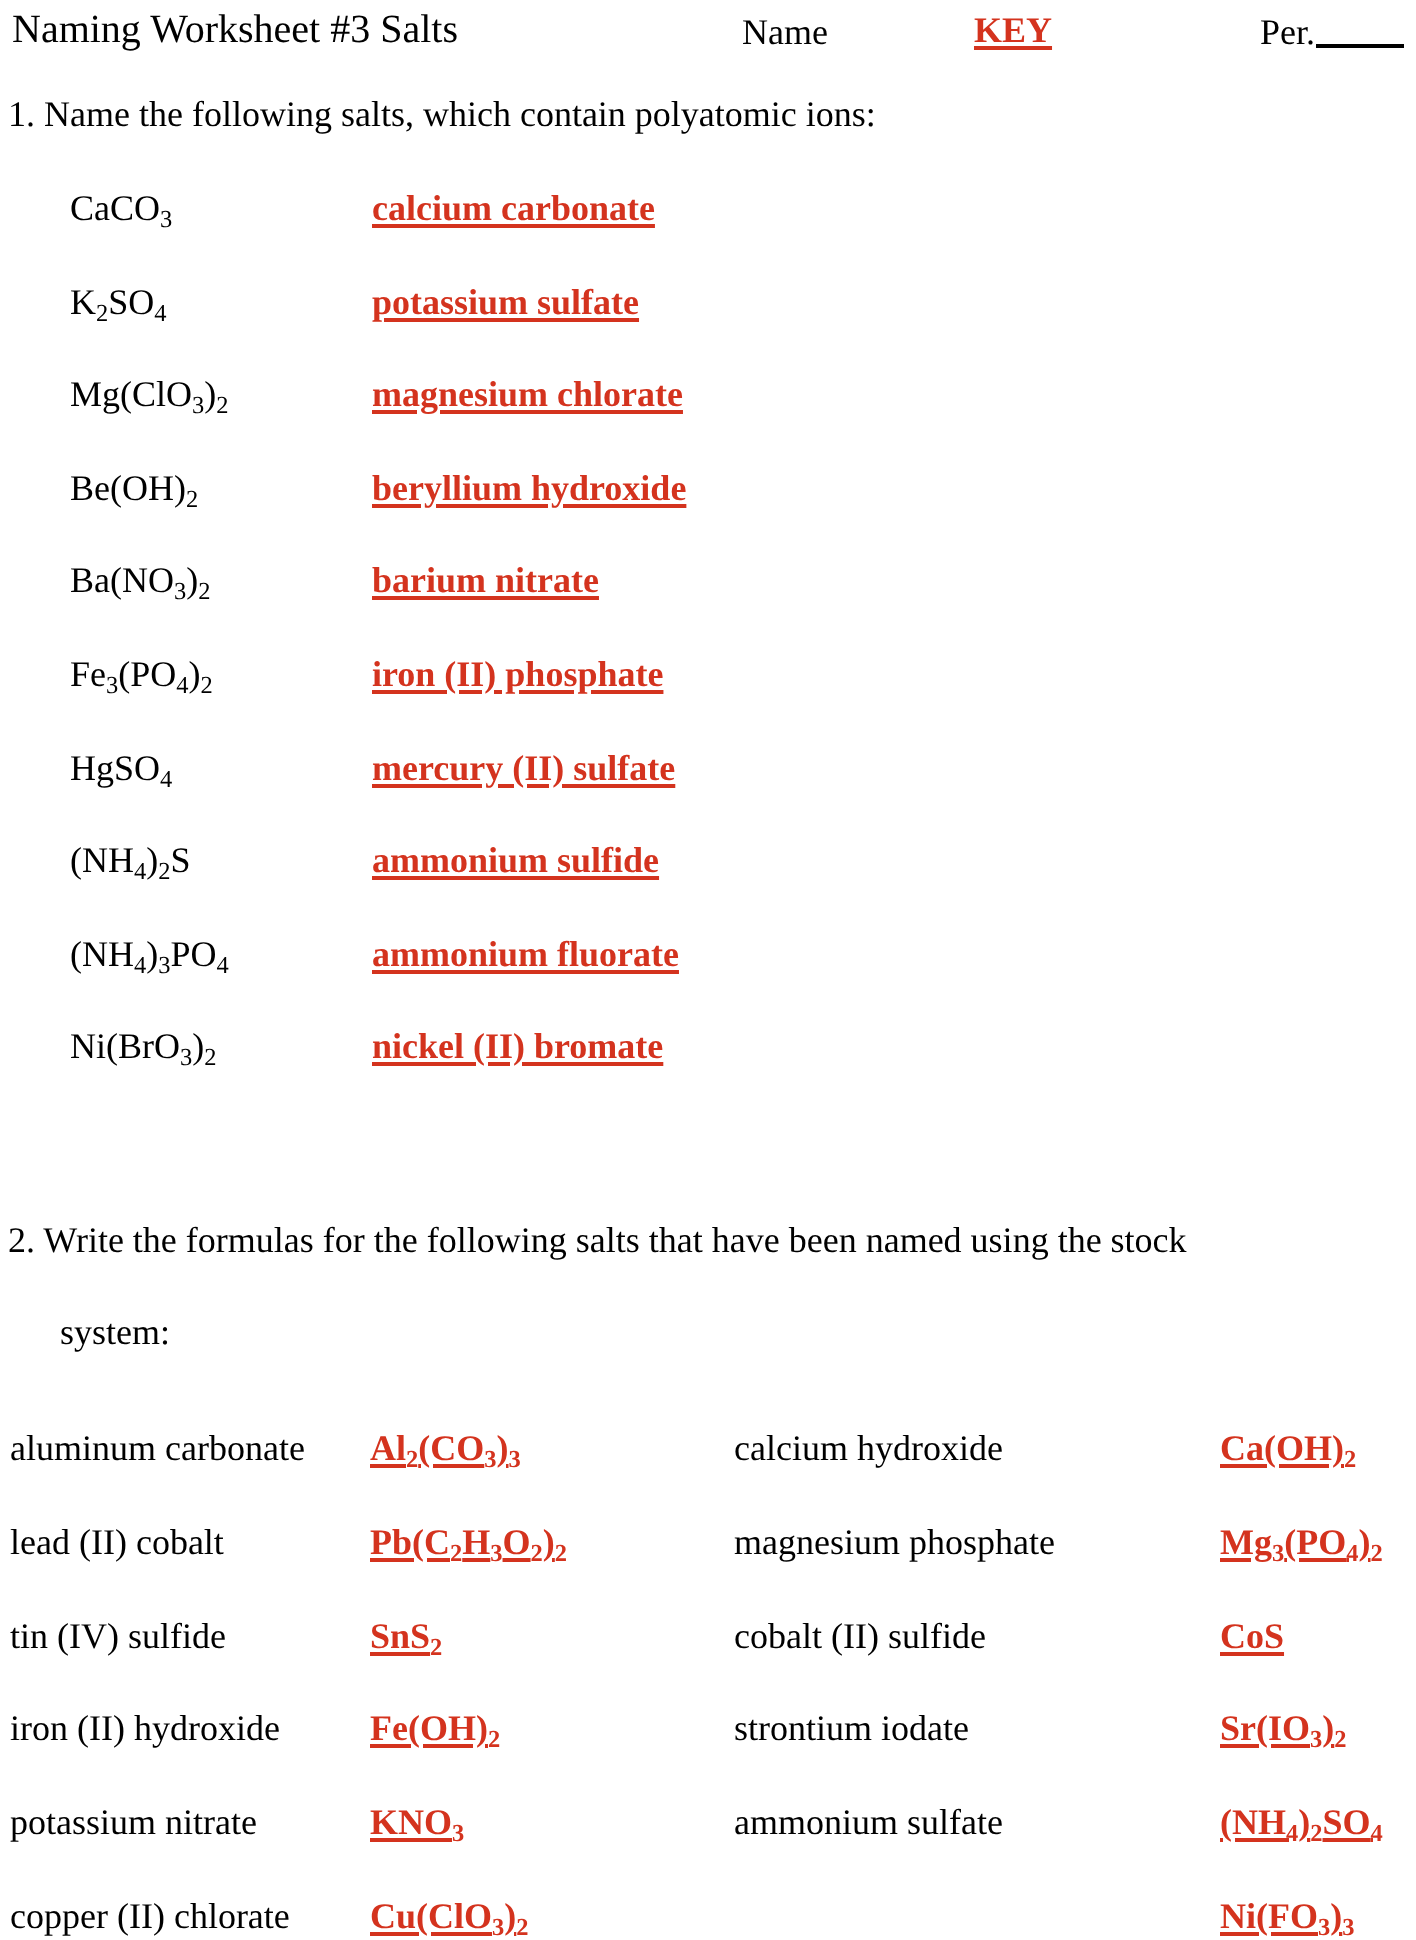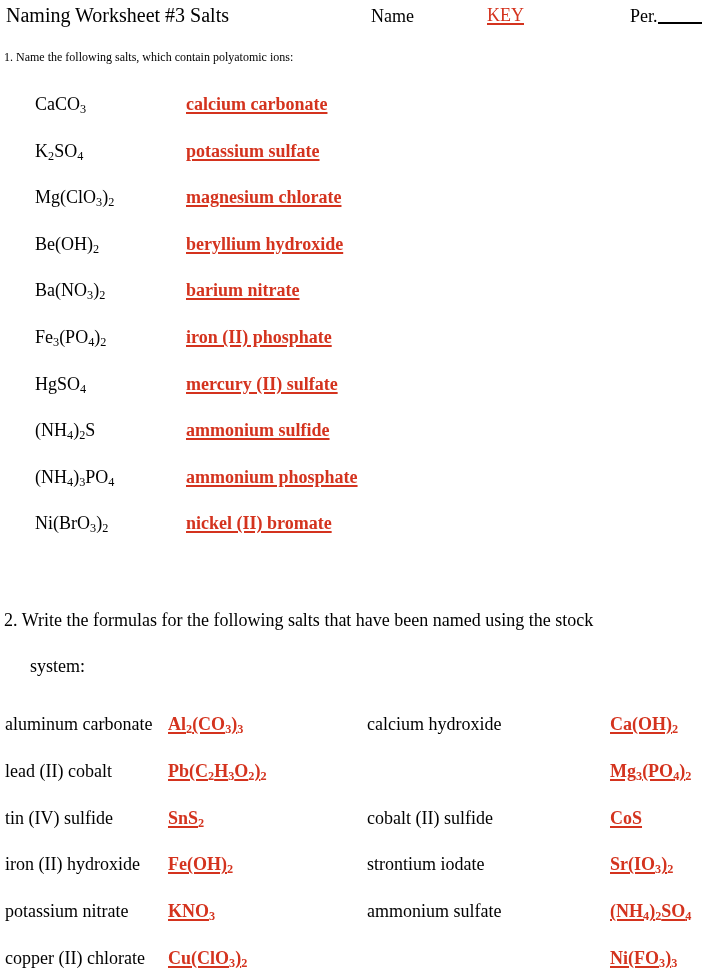--- a/index.html
+++ b/index.html
@@ -46,21 +46,21 @@
     top: 2px;
     font-size: 18px;
     line-height: 24px;
   }
   .hdr-key {
     position: absolute;
     left: 487px;
     top: 1px;
     font-size: 18px;
     line-height: 24px;
-    font-weight: normal;
+    font-weight: bold;
     color: #d4331e;
     text-decoration: underline;
     text-decoration-thickness: 2px;
     text-underline-offset: 2px;
   }
   .hdr-per {
     position: absolute;
     left: 630px;
     top: 2px;
     font-size: 18px;
@@ -72,21 +72,21 @@
     width: 44px;
     border-bottom: 2px solid #000;
     vertical-align: -2px;
   }
 
   
   .q1-prompt {
     position: absolute;
     left: 4px;
     top: 45px;
-    font-size: 12px;
+    font-size: 18px;
     line-height: 24px;
   }
 
   .list1 {
     position: absolute;
     left: 0;
     top: 92px;
     width: 708px;
   }
   .row1 {
@@ -141,21 +141,21 @@
     height: 46.8px;
   }
   .row2 .cell {
     position: absolute;
     top: 0;
     font-size: 18px;
     line-height: 24px;
     white-space: nowrap;
   }
   .row2 .name-l  { left: 5px; }
-  .row2 .form-l  { left: 168px; text-align: right; }
+  .row2 .form-l  { left: 185px; text-align: right; }
   .row2 .name-r  { left: 367px; text-align: center; }
   .row2 .form-r  { left: 610px; }
 
   .row2 .form-l,
   .row2 .form-r {
     font-weight: bold;
     color: #d4331e;
     text-decoration: underline;
     text-decoration-thickness: 2px;
     text-underline-offset: 2px;
@@ -209,21 +209,21 @@
       <div class="row1">
         <div class="formula">HgSO<sub>4</sub></div>
         <div class="answer">mercury (II) sulfate</div>
       </div>
       <div class="row1">
         <div class="formula">(NH<sub>4</sub>)<sub>2</sub>S</div>
         <div class="answer">ammonium sulfide</div>
       </div>
       <div class="row1">
         <div class="formula">(NH<sub>4</sub>)<sub>3</sub>PO<sub>4</sub></div>
-        <div class="answer">ammonium phosphate</div>
+        <div class="answer">ammonium fluorate</div>
       </div>
       <div class="row1">
         <div class="formula">Ni(BrO<sub>3</sub>)<sub>2</sub></div>
         <div class="answer">nickel (II) bromate</div>
       </div>
     </div>
 
   <div class="q2-prompt">
     <span>2.  Write the formulas for the following salts that have been named using the stock</span>
     <span class="cont">system:</span>
@@ -232,20 +232,21 @@
   <div class="grid2" id="grid2">
       <div class="row2">
         <div class="cell name-l">aluminum carbonate</div>
         <div class="cell form-l">Al<sub>2</sub>(CO<sub>3</sub>)<sub>3</sub></div>
         <div class="cell name-r">calcium hydroxide</div>
         <div class="cell form-r">Ca(OH)<sub>2</sub></div>
       </div>
       <div class="row2">
         <div class="cell name-l">lead (II) cobalt</div>
         <div class="cell form-l">Pb(C<sub>2</sub>H<sub>3</sub>O<sub>2</sub>)<sub>2</sub></div>
+        <div class="cell name-r">magnesium phosphate</div>
         <div class="cell form-r">Mg<sub>3</sub>(PO<sub>4</sub>)<sub>2</sub></div>
       </div>
       <div class="row2">
         <div class="cell name-l">tin (IV) sulfide</div>
         <div class="cell form-l">SnS<sub>2</sub></div>
         <div class="cell name-r">cobalt (II) sulfide</div>
         <div class="cell form-r">CoS</div>
       </div>
       <div class="row2">
         <div class="cell name-l">iron (II) hydroxide</div>

